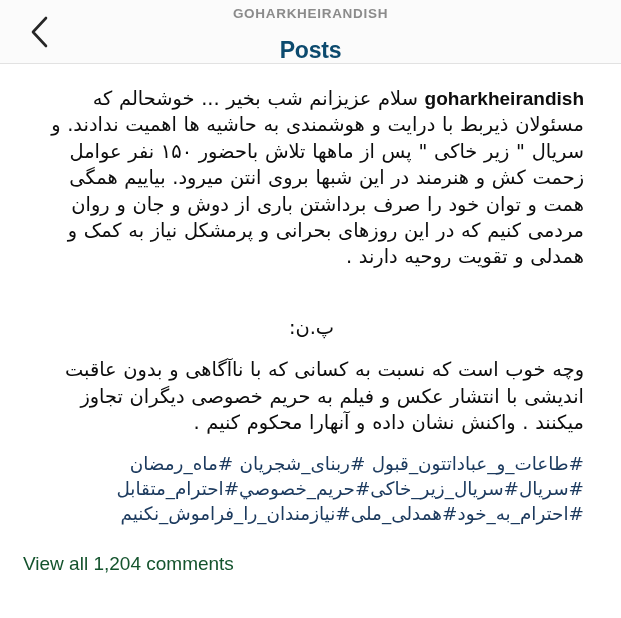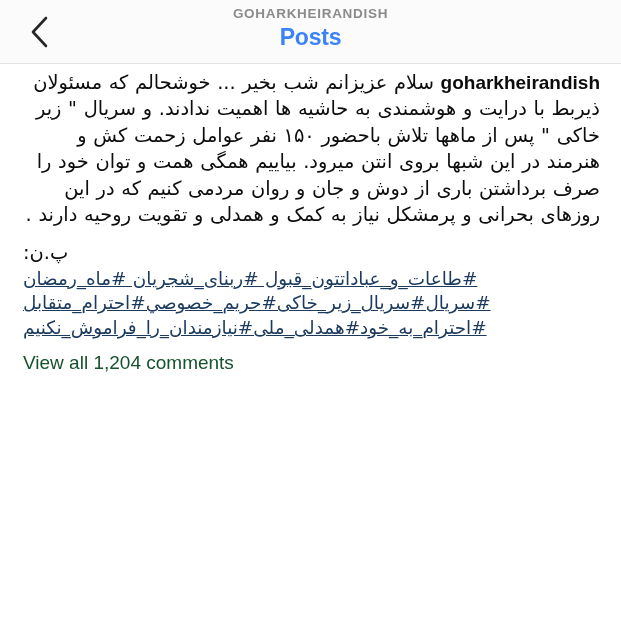--- a/index.html
+++ b/index.html
@@ -47,66 +47,65 @@
     font-size: 13.5px;
     font-weight: bold;
     letter-spacing: 0.7px;
     color: #8b8b8b;
     line-height: 16px;
   }
   .nav-title {
     display: block;
     font-size: 23px;
     font-weight: bold;
-    color: #3b82f6;
+    color: #0c4a6e;
     line-height: 28px;
     letter-spacing: -0.2px;
-    margin-top: 1px;
+    margin-top: 14px;
   }
 
   
   .caption-wrap {
     padding: 6px 21px 0 23px;
     box-sizing: border-box;
   }
   .caption {
     direction: rtl;
     text-align: right;
     unicode-bidi: isolate;
     font-family: "DejaVu Sans", "Liberation Sans", sans-serif;
     font-size: 19.4px;
     line-height: 26.4px;
     color: #0d0d0d;
     word-spacing: 0.5px;
   }
   .caption p {
-    margin: 0;
+    margin: 16px;
   }
   .username {
     font-family: "Liberation Sans", "DejaVu Sans", sans-serif;
     font-weight: bold;
     font-size: 19px;
     direction: ltr;
     unicode-bidi: isolate;
     color: #0d0d0d;
   }
   .para-gap { height: 6px; }
   .ps-label {
     direction: rtl;
-    text-align: left;
+    text-align: center;
   }
   .hashtags {
     direction: rtl;
-    text-align: left;
+    text-align: right;
     color: #1c3a5e;
     font-family: "DejaVu Sans", "Liberation Sans", sans-serif;
     font-size: 18.4px;
     line-height: 24.6px;
     margin-top: 2px;
-    text-decoration: underline;
   }
 
   
   .comments-row {
     padding: 10px 23px 0 23px;
   }
   .comments-link {
     font-size: 19px;
     color: #14532d;
     line-height: 24px;
@@ -140,20 +139,21 @@
 
     <p><span class="username">goharkheirandish</span> <span>سلام عزیزانم شب بخیر ... خوشحالم که مسئولان ذیربط  با درایت و هوشمندی به حاشیه ها اهمیت ندادند. و سریال " زیر خاکی " پس از ماهها تلاش باحضور ۱۵۰ نفر عوامل زحمت کش و هنرمند در این شبها بروی انتن میرود.  بیاییم همگی همت و توان خود را صرف برداشتن باری از دوش و جان و روان مردمی کنیم که در این روزهای بحرانی و پرمشکل نیاز به کمک و همدلی و تقویت روحیه دارند .</span></p>
 
     <div class="para-gap"></div>
 
 
     <div class="para-gap"></div>
 
     <p class="ps-label">پ.ن:</p>
 
+    <p>وچه خوب است که نسبت به کسانی  که با ناآگاهی و بدون عاقبت اندیشی  با انتشار عکس و فیلم به حریم خصوصی دیگران تجاوز میکنند . واکنش نشان داده و آنهارا محکوم کنیم .</p>
 
     <p class="hashtags">#طاعات_و_عباداتتون_قبول #ربنای_شجریان #ماه_رمضان #سریال#سریال_زیر_خاکی#حریم_خصوصي#احترام_متقابل #احترام_به_خود#همدلی_ملی#نیازمندان_را_فراموش_نکنیم</p>
 
   </div>
 </div>
 
 <div class="comments-row">
   <span class="comments-link">View all 1,204 comments</span>
 </div>
 

